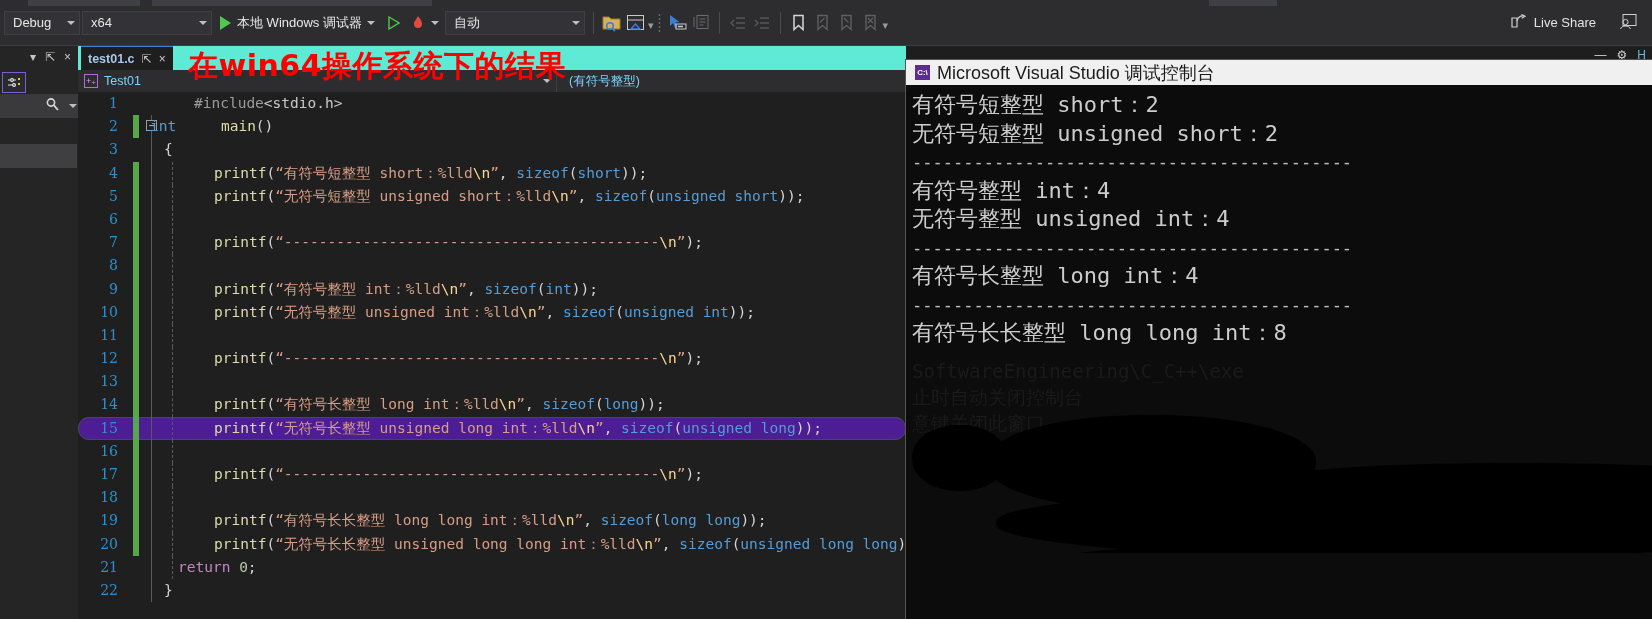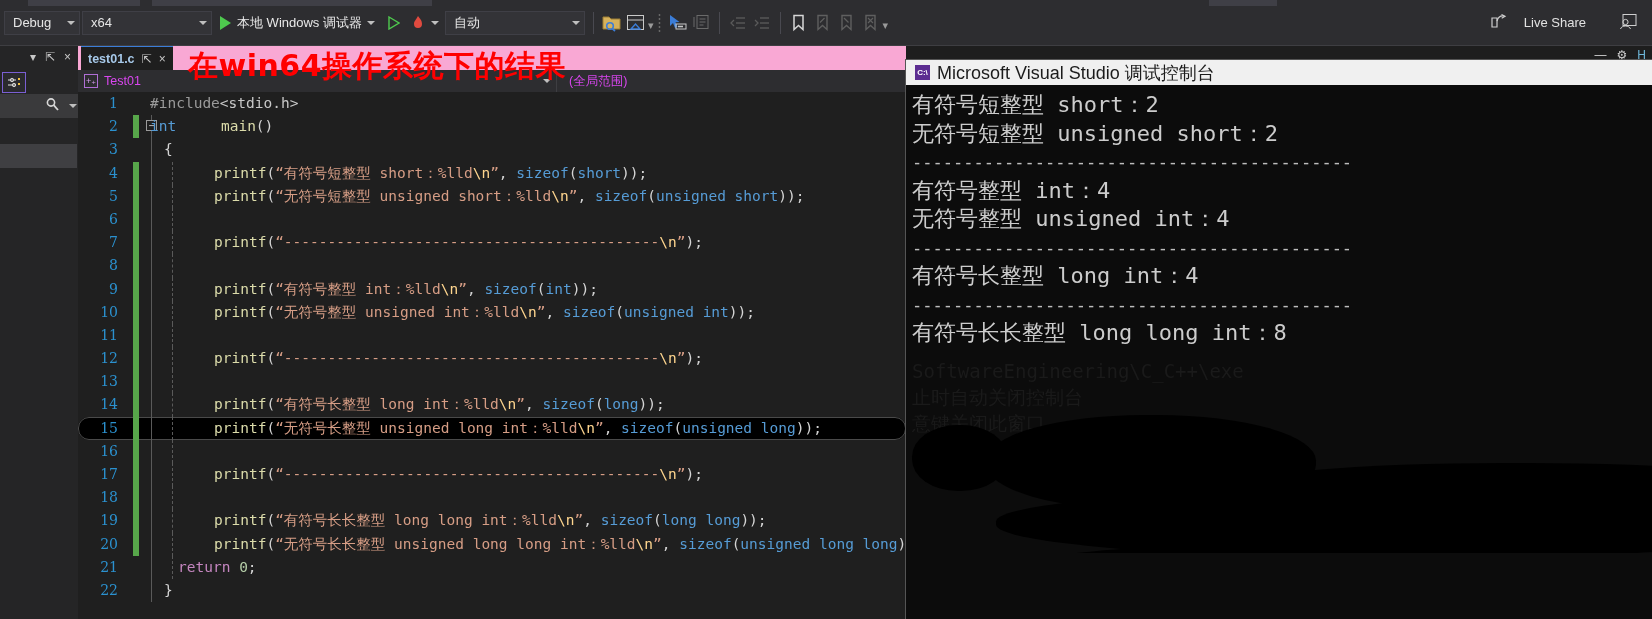--- a/index.html
+++ b/index.html
@@ -20,79 +20,79 @@
          border-top:4px solid #bfbfbf;margin-left:6px;flex:none;}
   .combo-debug{width:76px;}
   .combo-plat{width:130px;}
   .combo-auto{width:140px;}
   .play-tri{width:0;height:0;border-top:7px solid transparent;border-bottom:7px solid transparent;
             border-left:11px solid #4ec94e;margin:0 6px 0 6px;}
   .dbg-label{font-size:13px;color:#e8e8e8;white-space:nowrap;}
   .sep{width:1px;height:22px;background:#494950;margin:0 6px;}
   .ico{width:22px;height:22px;display:inline-flex;align-items:center;justify-content:center;margin:0 1px;}
   .tb-ddot{font-size:11px;color:#9a9a9a;margin:6px 2px 0 0;}
-  .liveshare{margin-left:auto;display:flex;align-items:center;gap:17px;padding-right:10px;font-size:13px;color:#e2e2e2;}
+  .liveshare{margin-left:auto;display:flex;align-items:center;gap:7px;padding-right:10px;font-size:13px;color:#e2e2e2;}
 
   
   .leftpane{position:absolute;left:0;top:46px;width:78px;height:573px;background:#252526;
             border-right:1px solid #3e3e42;}
   .lp-head{height:22px;display:flex;align-items:center;justify-content:flex-end;gap:9px;
            padding-right:7px;background:#252526;color:#c8c8c8;font-size:12px;}
   .lp-icon-sel{position:absolute;left:2px;top:26px;width:22px;height:19px;border:1px solid #7a5fd3;
                background:#2a2a2e;display:flex;align-items:center;justify-content:center;}
   .lp-search{position:absolute;left:0;top:48px;width:77px;height:24px;background:#3a3a3c;
              display:flex;align-items:center;justify-content:flex-end;padding-right:6px;gap:3px;}
   .lp-row1{position:absolute;left:0;top:72px;width:77px;height:26px;background:#252526;}
   .lp-row2{position:absolute;left:0;top:98px;width:77px;height:24px;background:#3f3f42;}
   .lp-row3{position:absolute;left:0;top:122px;width:77px;height:451px;background:#252526;}
 
   
-  .tabstrip{position:absolute;left:78px;top:46px;width:828px;height:24px;background:#f9a8d4;}
+  .tabstrip{position:absolute;left:78px;top:46px;width:828px;height:24px;background:#5eead4;}
   .doctab{position:absolute;left:3px;top:0;height:24px;background:#1e1e1e;border-top:1px solid #3b7dd8;
           display:flex;align-items:center;padding:0 7px;gap:7px;box-sizing:border-box;}
   .doctab .tname{font-size:12.5px;color:#a6c8e8;font-weight:bold;}
   .tab-x,.tab-pin{font-size:12px;color:#c9c9c9;}
   .annot{position:absolute;left:188px;top:46px;font-size:30px;color:#ff0000;font-weight:bold;
          letter-spacing:0.5px;white-space:nowrap;z-index:30;
          font-family:"DejaVu Sans","Liberation Sans",sans-serif;}
 
   
   .navbar{position:absolute;left:78px;top:70px;width:828px;height:22px;background:#2d2d30;
           border-bottom:1px solid #3e3e42;display:flex;align-items:center;}
   .nb-left{width:478px;display:flex;align-items:center;gap:6px;padding-left:6px;box-sizing:border-box;}
   .nb-badge{width:14px;height:14px;border:1px solid #b06fd6;display:flex;align-items:center;
             justify-content:center;font-size:9px;color:#d79bf0;box-sizing:border-box;}
-  .nb-text{font-size:12.5px;color:#d946ef;}
+  .nb-text{font-size:12.5px;color:#7dd3fc;}
   .nb-caret{margin-left:auto;margin-right:5px;}
   .nb-right{flex:1;display:flex;align-items:center;padding-left:12px;border-left:1px solid #3e3e42;
             height:100%;box-sizing:border-box;}
 
   
   .editor{position:absolute;left:78px;top:92px;width:828px;height:527px;background:#1f1f1f;overflow:hidden;}
   .gutterbg{position:absolute;left:0;top:0;width:48px;height:527px;background:#1f1f1f;}
   .code{position:absolute;left:0;top:0;width:828px;height:527px;
         font-family:"DejaVu Sans Mono","Liberation Mono",monospace;font-size:14.5px;}
   .ln{position:relative;height:23.2px;line-height:23.2px;white-space:pre;}
   .ln .num{position:absolute;left:0;width:40px;text-align:right;color:#2b91cf;font-size:14px;
            font-family:"DejaVu Serif","Liberation Serif",serif;}
   .ln .chg{position:absolute;left:55px;width:6px;top:0;height:23.2px;background:#57a64a;}
   .ln .ind{position:absolute;left:73px;top:0;height:23.2px;width:1px;background:#5a5a5a;}
   .ln .dash{position:absolute;left:94px;top:0;height:23.2px;width:0;border-left:1px dashed #5a5a5a;}
   .ln .txt{position:absolute;left:72px;}
-  .ln.hl{background:#000000;outline:1px solid #4a4a4a;outline-offset:-1px;border-radius:11px;}
+  .ln.hl{background:#4c1d95;outline:1px solid #4a4a4a;outline-offset:-1px;border-radius:11px;}
   .fold{position:absolute;left:68px;top:5px;width:11px;height:11px;border:1px solid #9a9a9a;
         box-sizing:border-box;display:flex;align-items:center;justify-content:center;
         font-size:10px;line-height:9px;color:#cfcfcf;background:#1f1f1f;}
   .kw{color:#569cd6;text-align:right;}
   .kw2{color:#c586c0;}
   .fn{color:#dcdcaa;padding-left:36px;}
   .str{color:#d69d85;}
   .esc{color:#ffd68f;}
   .num2{color:#b5cea8;}
-  .pp{color:#9b9b9b;}
+  .pp{color:#9b9b9b;margin-left:44px;}
   .pp-inc{color:#c8c8c8;}
   .op{color:#d4d4d4;}
 
   
   .console{position:absolute;left:906px;top:60px;width:746px;height:559px;background:#0c0c0c;
            box-shadow:0 0 0 1px #555;}
   .con-title{height:25px;background:#f0f0f0;display:flex;align-items:center;padding-left:9px;gap:7px;}
   .con-ico{width:15px;height:15px;background:#5c2d91;color:#fff;font-size:8px;
            display:flex;align-items:center;justify-content:center;font-weight:bold;}
   .con-tt{font-size:18px;color:#1b1b1b;}
@@ -308,21 +308,21 @@
 
   <div class="annot">在win64操作系统下的结果</div>
 
   <div class="navbar">
     <div class="nb-left">
       <span class="nb-badge">+₊</span>
       <span class="nb-text">Test01</span>
       <span class="caret nb-caret"></span>
     </div>
     <div class="nb-right">
-      <span class="nb-text">(全局范围)</span>
+      <span class="nb-text">(有符号整型)</span>
     </div>
   </div>
 
   <div class="editor">
     <div class="gutterbg"></div>
     <div class="code" id="code-area">
         <div class="ln"><span class="num">1</span><span class="txt" style="padding-left:0px"><span class="pp">#include</span><span class="pp-inc">&lt;stdio.h&gt;</span></span></div>
         <div class="ln"><span class="num">2</span><span class="chg"></span><span class="ind"></span><span class="fold">−</span><span class="txt" style="padding-left:0px"><span class="kw">int</span><span class="op"> </span><span class="fn">main</span><span class="op">(</span><span class="op">)</span></span></div>
         <div class="ln"><span class="num">3</span><span class="ind"></span><span class="txt" style="padding-left:14px"><span class="op">{</span></span></div>
         <div class="ln"><span class="num">4</span><span class="chg"></span><span class="ind"></span><span class="dash"></span><span class="txt" style="padding-left:28px"><span class="fn">printf</span><span class="op">(</span><span class="str">“有符号短整型 short：%lld<span class="esc">\n</span>”</span><span class="op">,</span><span class="op"> </span><span class="kw">sizeof</span><span class="op">(</span><span class="kw">short</span><span class="op">)</span><span class="op">)</span><span class="op">;</span></span></div>

